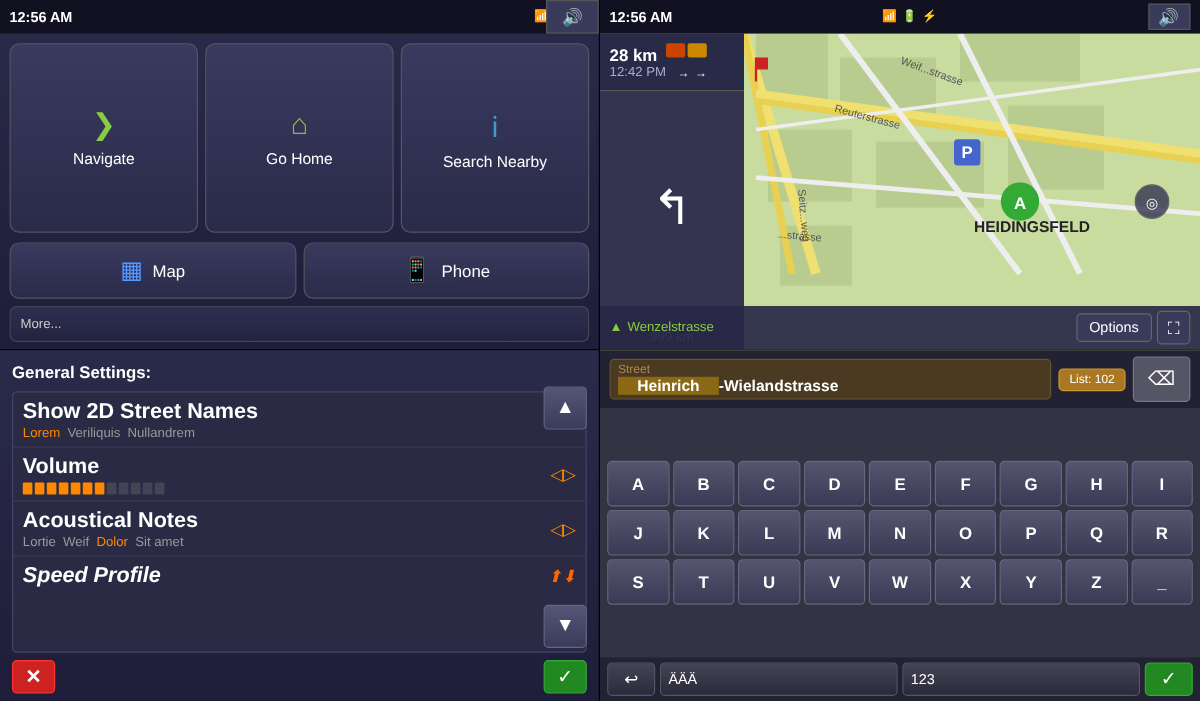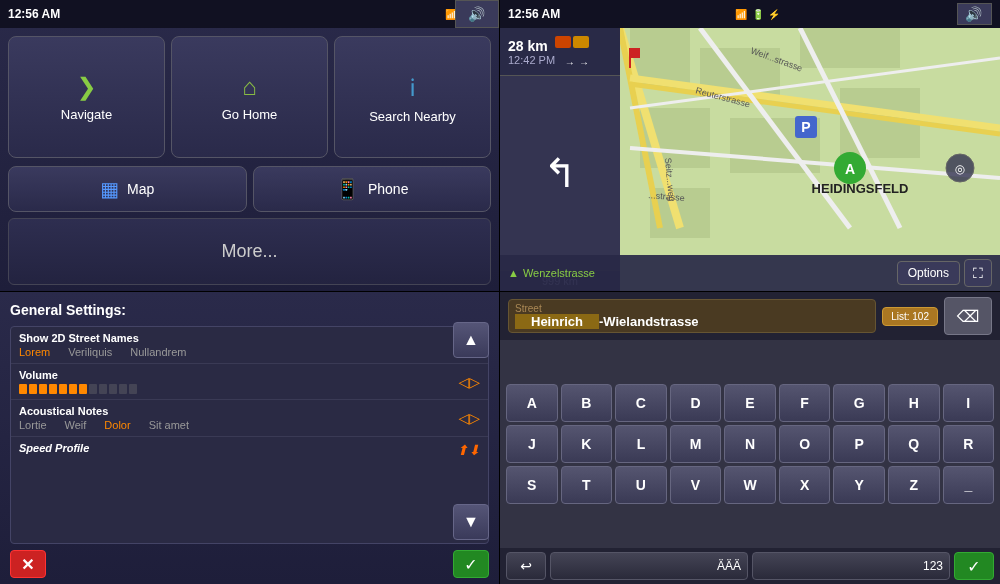--- a/index.html
+++ b/index.html
@@ -107,25 +107,25 @@
       font-size: 14px;
       gap: 8px;
     }
     .icon-map { color: #5599ff; font-size: 20px; }
     .icon-phone { color: #66aaff; font-size: 20px; }
     .nav-more-btn {
       background: linear-gradient(180deg, #2e2e50 0%, #232340 100%);
       border: 1px solid #444455;
       border-radius: 6px;
       color: #cccccc;
-      text-align: center;
-      padding: 22px;
+      text-align: left;
+      padding: 8px;
       margin: 2px 8px 6px;
       cursor: pointer;
-      font-size: 18px;
+      font-size: 11px;
     }
 
     
     .quad-map {
       background: #ccddaa;
       border-bottom: 1px solid #000;
       position: relative;
       overflow: hidden;
     }
     .map-status-bar {
@@ -298,28 +298,28 @@
       padding: 5px 8px;
       border-bottom: 1px solid #3a3a55;
       display: flex;
       align-items: flex-start;
       justify-content: space-between;
     }
     .settings-item:last-child { border-bottom: none; font-style: italic; }
     .settings-item-content { flex: 1; }
     .settings-item-label {
       color: white;
-      font-size: 11px;
+      font-size: 18px;
       font-weight: bold;
     }
     .settings-item-value {
       font-size: 11px;
       margin-top: 2px;
       display: flex;
-      gap: 18px;
+      gap: 6px;
     }
     .val-orange { color: #ff8800; }
     .val-gray { color: #999999; }
     .settings-arrow {
       color: #ff8800;
       font-size: 14px;
       display: flex;
       align-items: center;
       align-self: center;
     }
@@ -490,21 +490,21 @@
       padding: 4px 6px;
       background: #222233;
     }
     .kb-bottom-btn {
       flex: 1;
       background: linear-gradient(180deg, #444455 0%, #2a2a3a 100%);
       border: 1px solid #555566;
       border-radius: 4px;
       color: white;
       padding: 6px;
-      text-align: right;
+      text-align: left;
       font-size: 12px;
       cursor: pointer;
     }
     .kb-back-btn {
       background: linear-gradient(180deg, #444455 0%, #2a2a3a 100%);
       border: 1px solid #555566;
       border-radius: 4px;
       color: white;
       width: 40px;
       display: flex;

